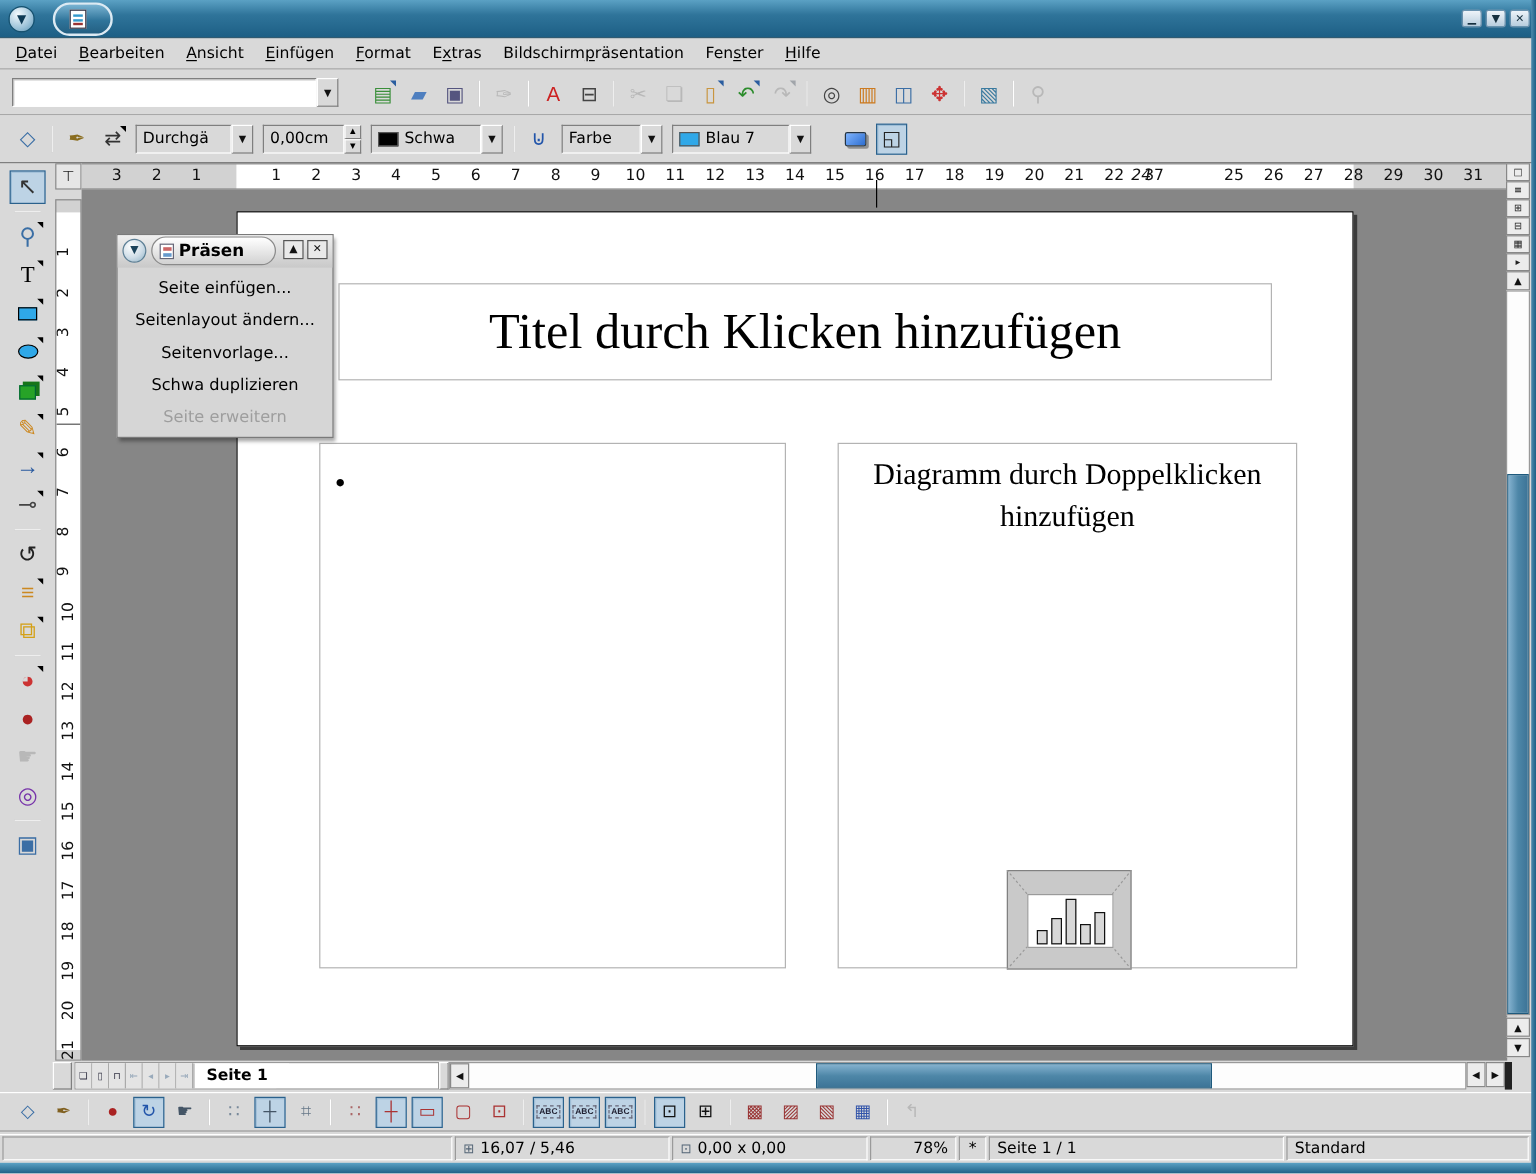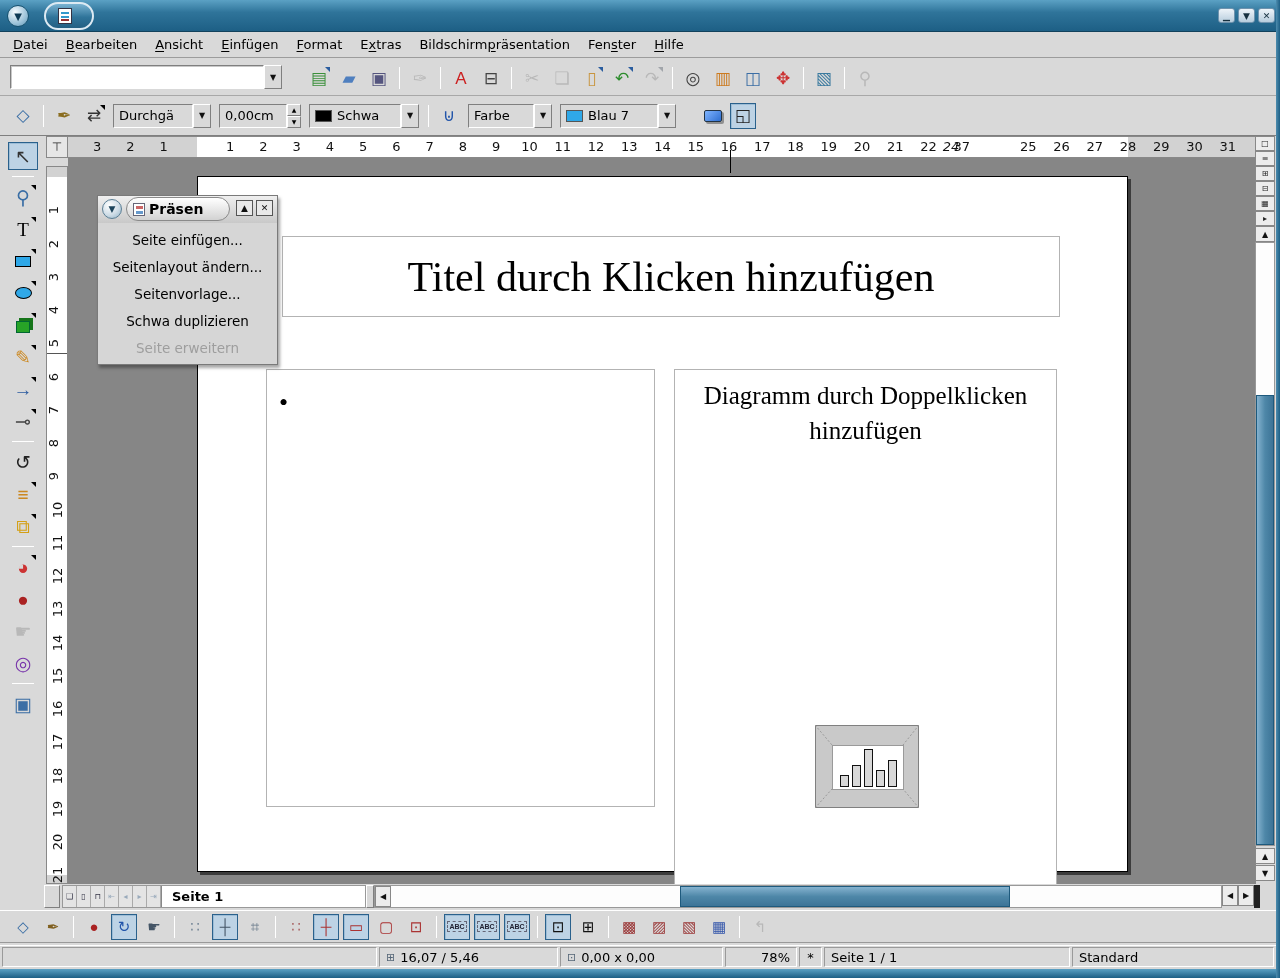--- a/index.html
+++ b/index.html
@@ -101,21 +101,21 @@
   #canvas { left:68px; top:158px; width:1188px; height:726px; background:#868686; overflow:hidden; }
   #page { position:absolute; left:129px; top:18px; width:931px; height:696px; background:#fff;
     border:1px solid #000; box-shadow:3px 3px 0 #3c3c3c; }
   .ph-frame { position:absolute; border:1px solid #b3b3b3; background:#fff; }
   #ph-title { left:84px; top:59px; width:778px; height:81px; display:flex; align-items:center; justify-content:center; }
   #ph-title .t { font-family:"Liberation Serif","DejaVu Serif",serif; font-size:42px; color:#000; white-space:nowrap; }
   #ph-outline { left:68px; top:192px; width:389px; height:438px; }
   #ph-outline .t { font-family:"Liberation Serif","DejaVu Serif",serif; font-size:31px; color:#000;
     margin:12px 10px 0 40px; position:relative; line-height:1.45; max-width:310px; }
   #ph-outline .bullet { position:absolute; left:-28px; top:2px; font-size:26px; }
-  #ph-chart { left:476px; top:192px; width:383px; height:536px; }
+  #ph-chart { left:500px; top:192px; width:383px; height:438px; }
   #ph-chart .t { font-family:"Liberation Serif","DejaVu Serif",serif; font-size:25px; color:#000;
     text-align:center; margin-top:8px; line-height:1.4; }
   #chart-ph { position:absolute; left:140px; top:355px; width:104px; height:83px;
     background:#c9c9c9; border:1px solid #808080; }
   #chart-inner { position:absolute; left:16px; top:19px; width:72px; height:45px; background:#fff;
     border:1px solid #9a9a9a; display:flex; align-items:flex-end; justify-content:center; gap:3px; padding-bottom:2px; }
   #chart-inner .bar { width:9px; background:#d8d8d8; border:1px solid #111; }
 
   
   #palette { left:97px; top:195px; width:181px; height:170px; background:#d6d6d6;

